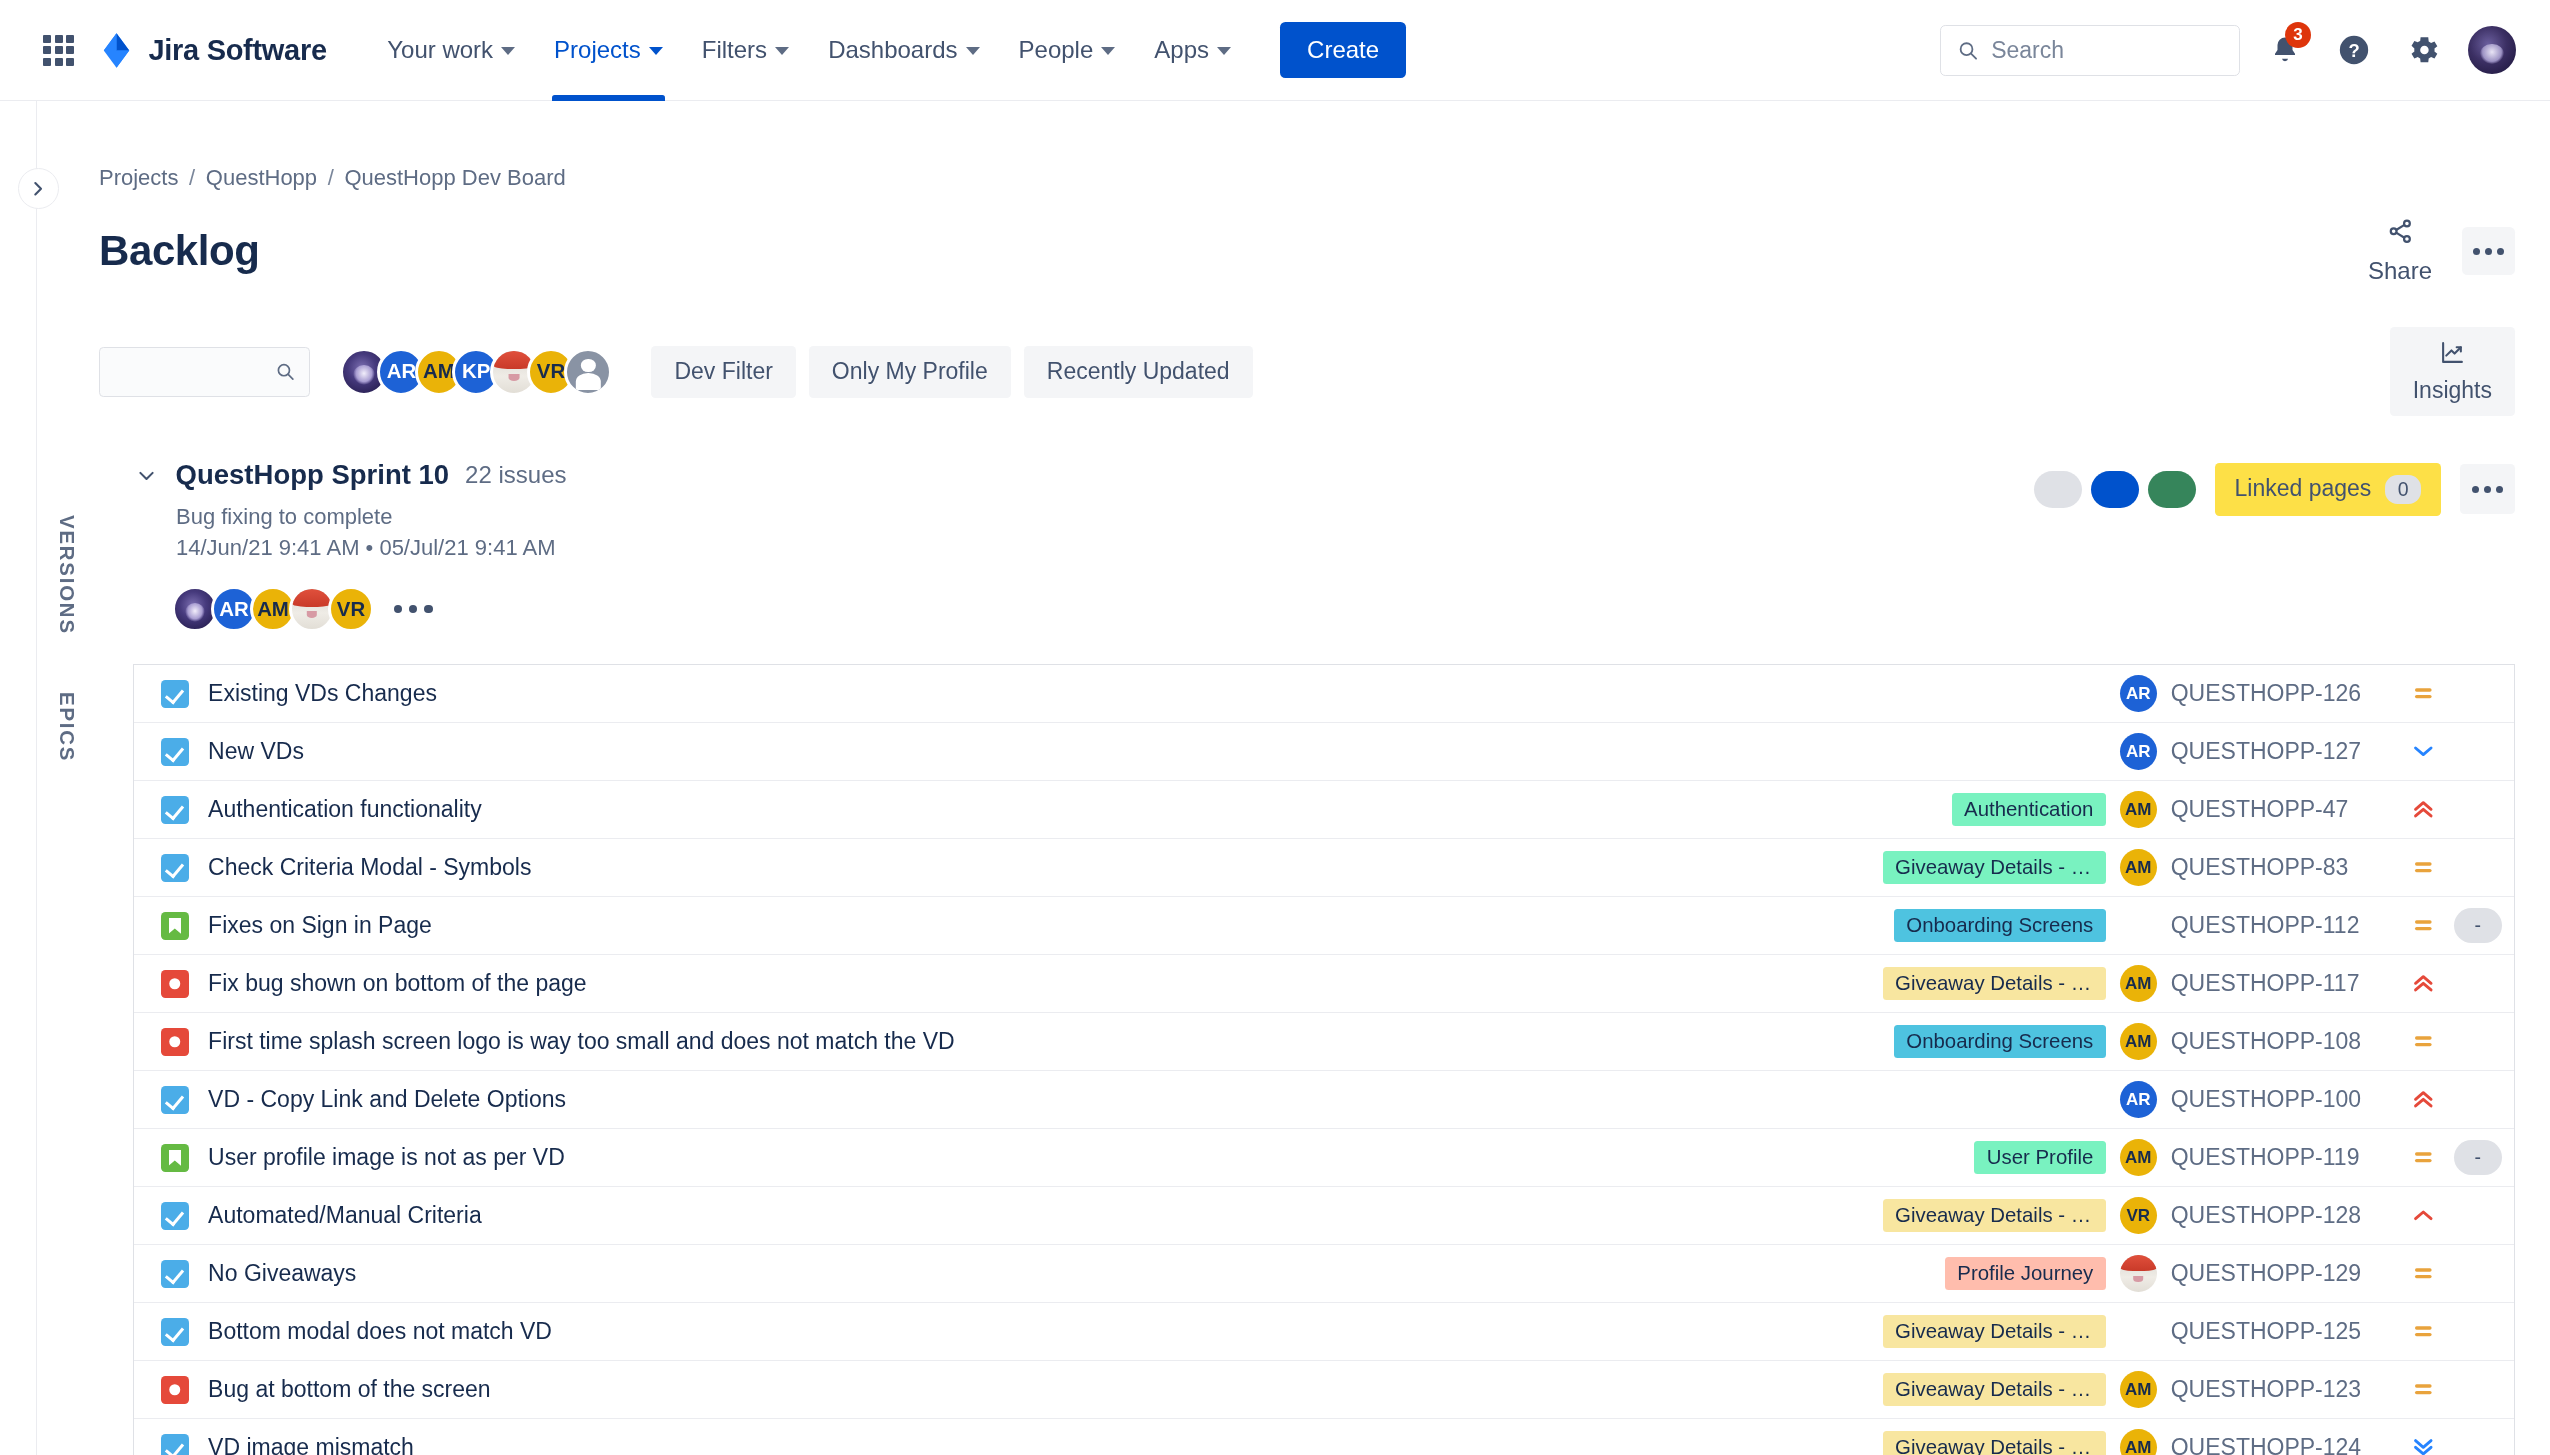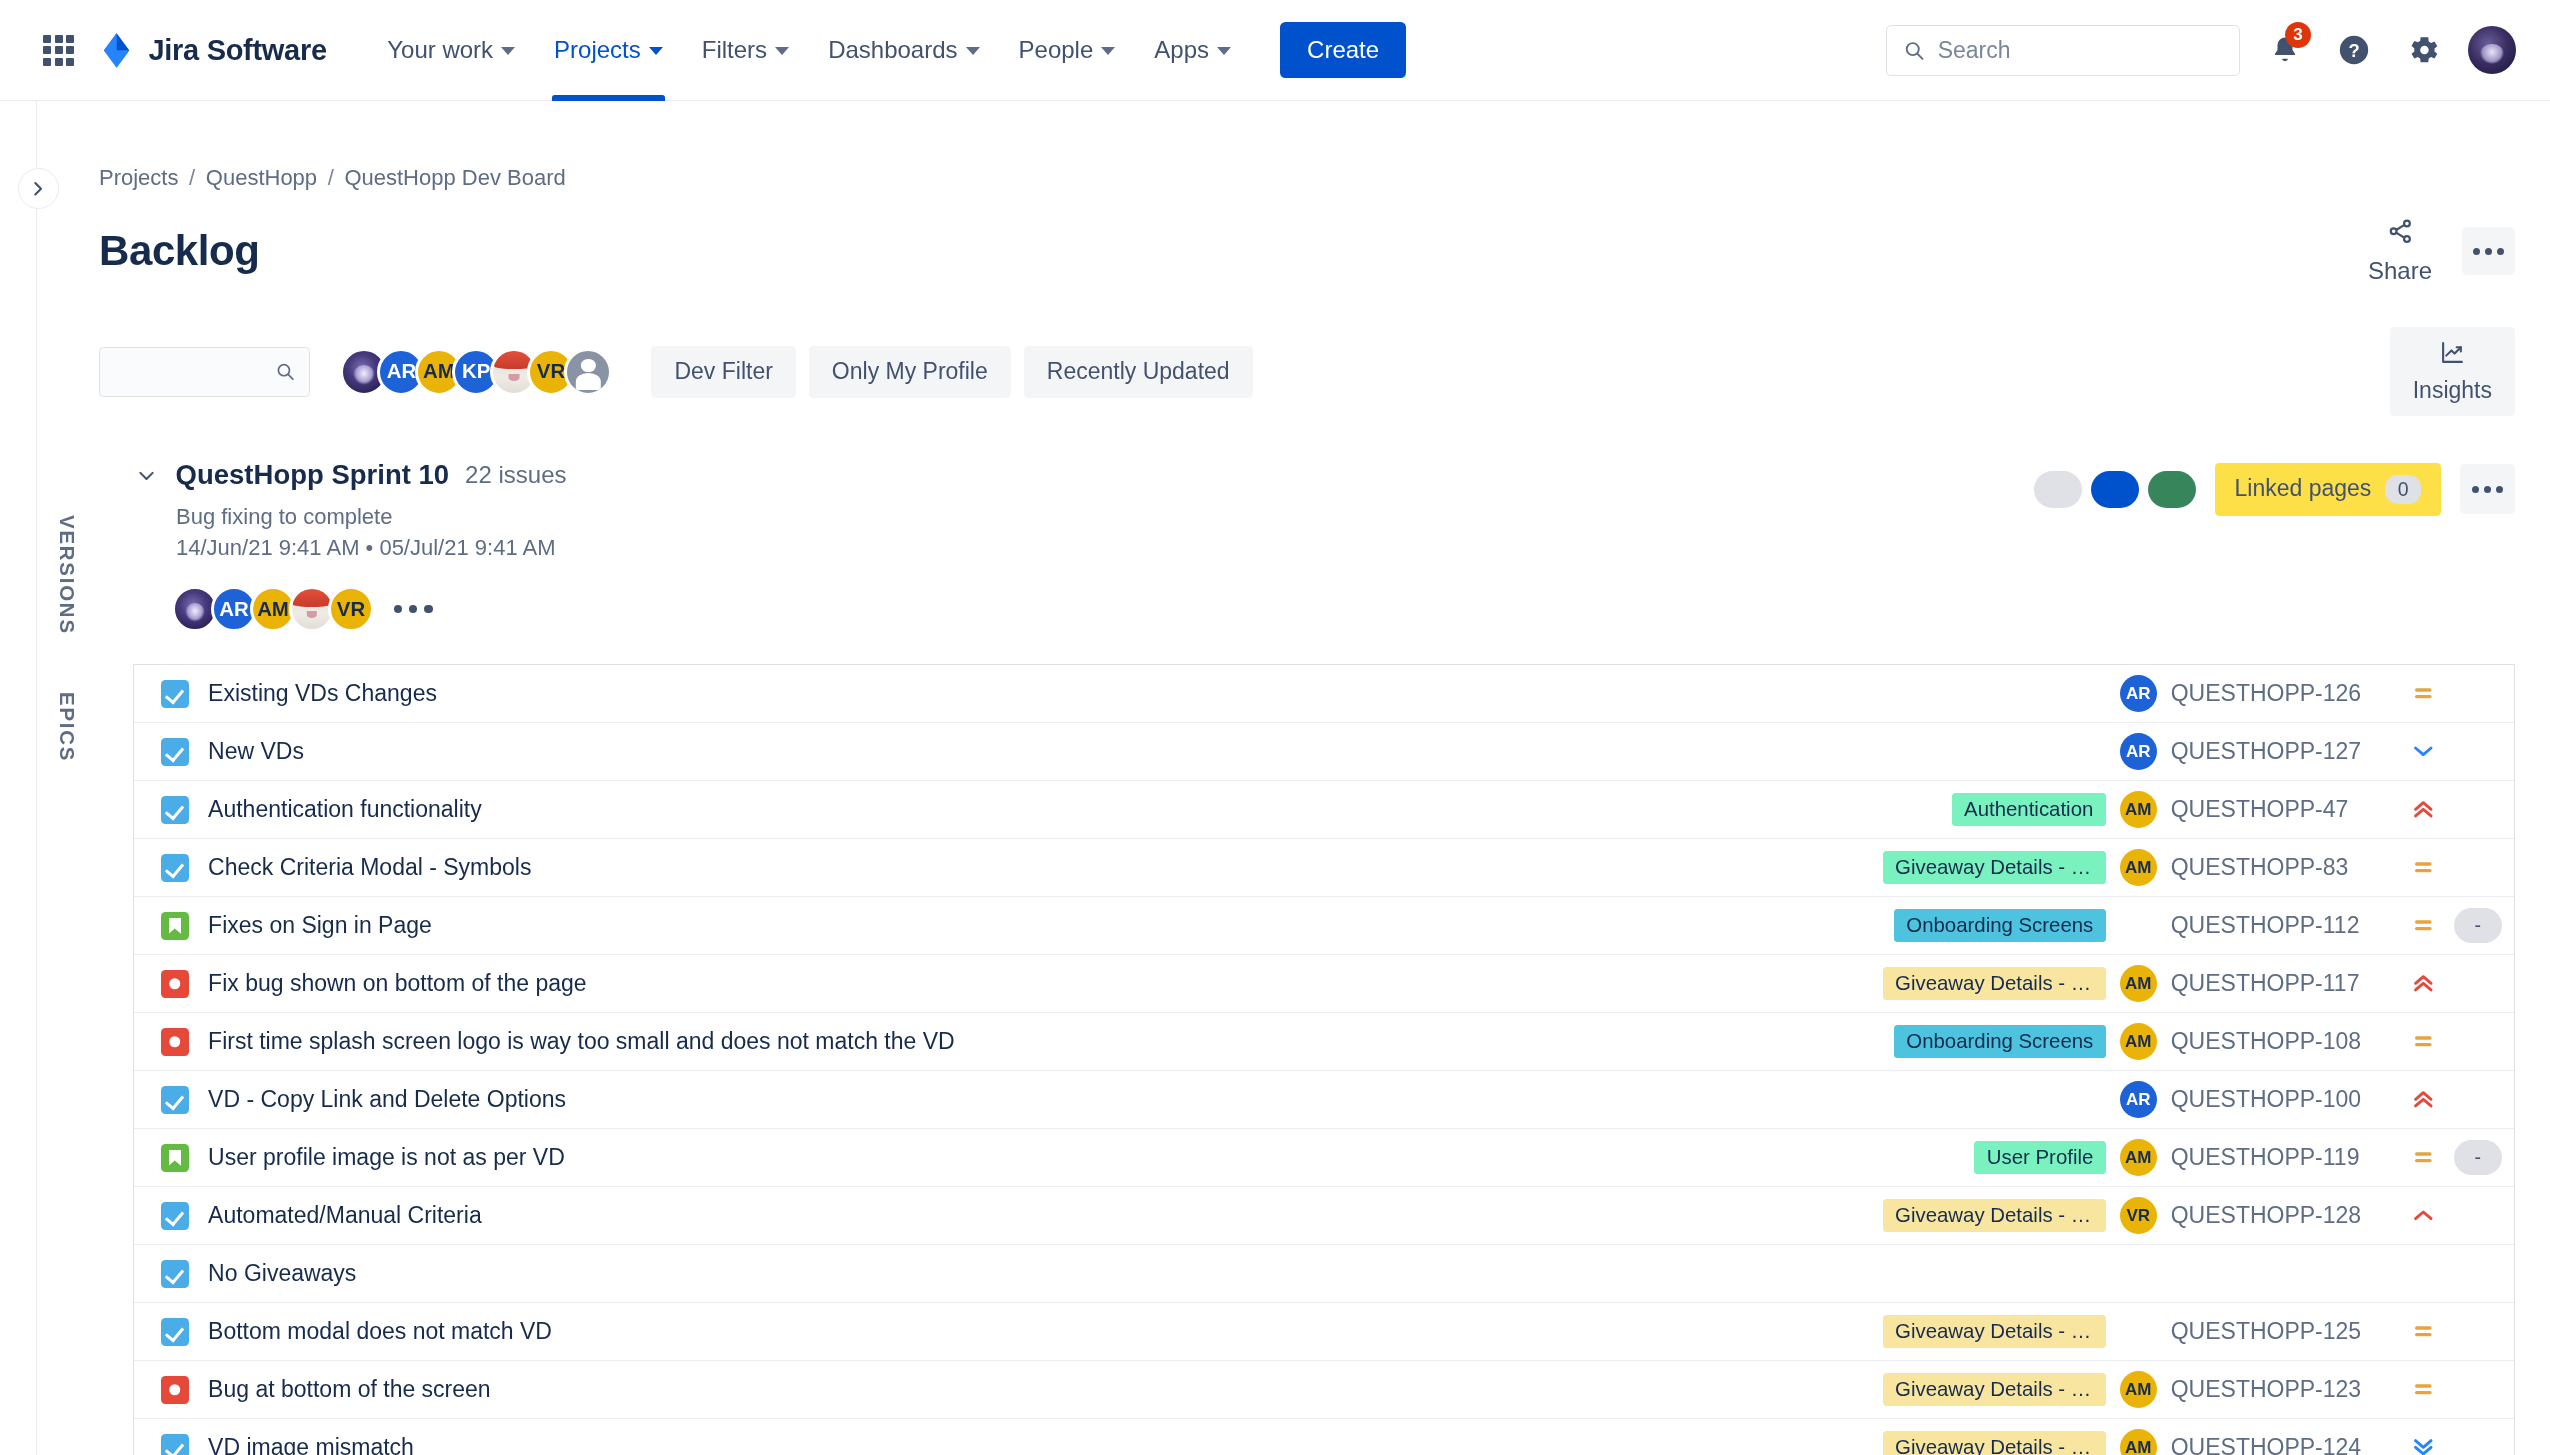--- a/index.html
+++ b/index.html
@@ -57,21 +57,21 @@
     background: #0052CC; color: #fff;
     border: none; border-radius: 5.3px;
     font-size: 24px; font-weight: 500;
     padding: 14px 26.6px;
     cursor: pointer;
     font-family: inherit;
     white-space: nowrap;
   }
   .nav-right { margin-left: auto; display: flex; align-items: center; gap: 19.5px; }
   .searchbox {
-    width: 354px; height: 51px;
+    width: 300px; height: 51px;
     border: 1.8px solid #DFE1E6; border-radius: 5.3px;
     display: flex; align-items: center; gap: 12.4px;
     padding: 0 16px;
     background: #fff;
     cursor: text;
   }
   .searchbox input {
     border: none; outline: none; background: transparent;
     font-size: 23px; color: #5E6C84; font-family: inherit;
     width: 100%;
@@ -710,20 +710,32 @@
               <svg width="26.6" height="26.6" viewBox="0 0 24 24" fill="none" stroke="#E5493A" stroke-width="2.6" stroke-linecap="round" stroke-linejoin="round">
                 <polyline points="5 15 12 9 19 15"></polyline>
               </svg>
             </span>
             <span class="est-spacer"></span>
           </div>
         </div>
         <div class="issuerow">
           <div class="type-icon task"></div>
           <div class="issue-title">No Giveaways</div>
+          <div class="issue-right">
+            <span class="epic-tag" style="background: rgb(255, 189, 173);">Profile Journey</span>
+            <div class="av cat assignee"></div>
+            <span class="issue-key">QUESTHOPP-129</span>
+            <span class="prio">
+              <svg width="26.6" height="26.6" viewBox="0 0 24 24" stroke="#E9A33C" stroke-width="3" stroke-linecap="round">
+                <line x1="6" y1="9" x2="18" y2="9"></line>
+                <line x1="6" y1="15" x2="18" y2="15"></line>
+              </svg>
+            </span>
+            <span class="est-spacer"></span>
+          </div>
         </div>
         <div class="issuerow">
           <div class="type-icon task"></div>
           <div class="issue-title">Bottom modal does not match VD</div>
           <div class="issue-right">
             <span class="epic-tag" style="background: rgb(248, 230, 160);">Giveaway Details - Par…</span>
             <span style="width: 37px;"></span>
             <span class="issue-key">QUESTHOPP-125</span>
             <span class="prio">
               <svg width="26.6" height="26.6" viewBox="0 0 24 24" stroke="#E9A33C" stroke-width="3" stroke-linecap="round">

